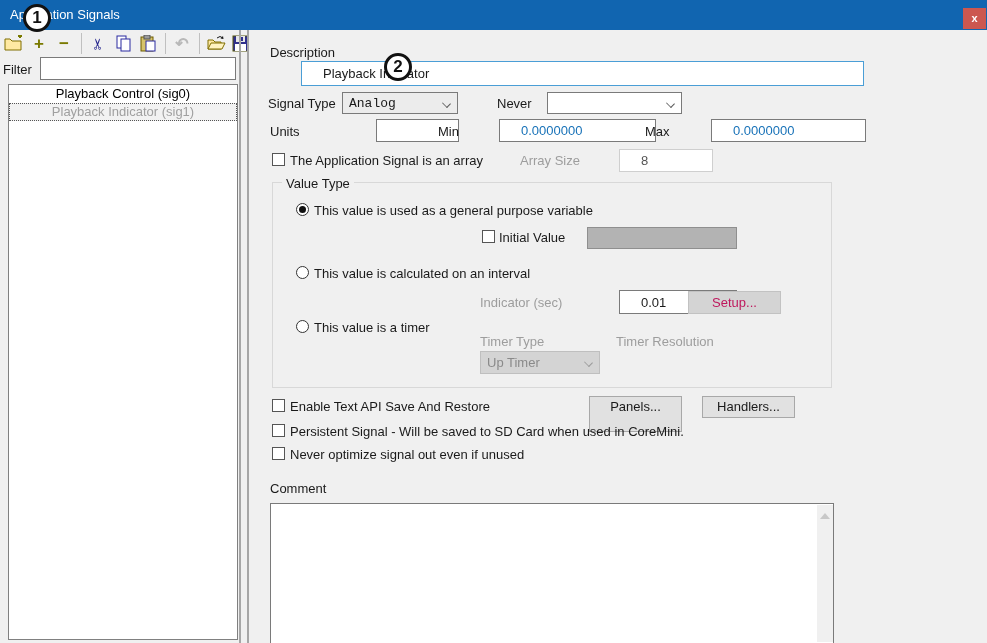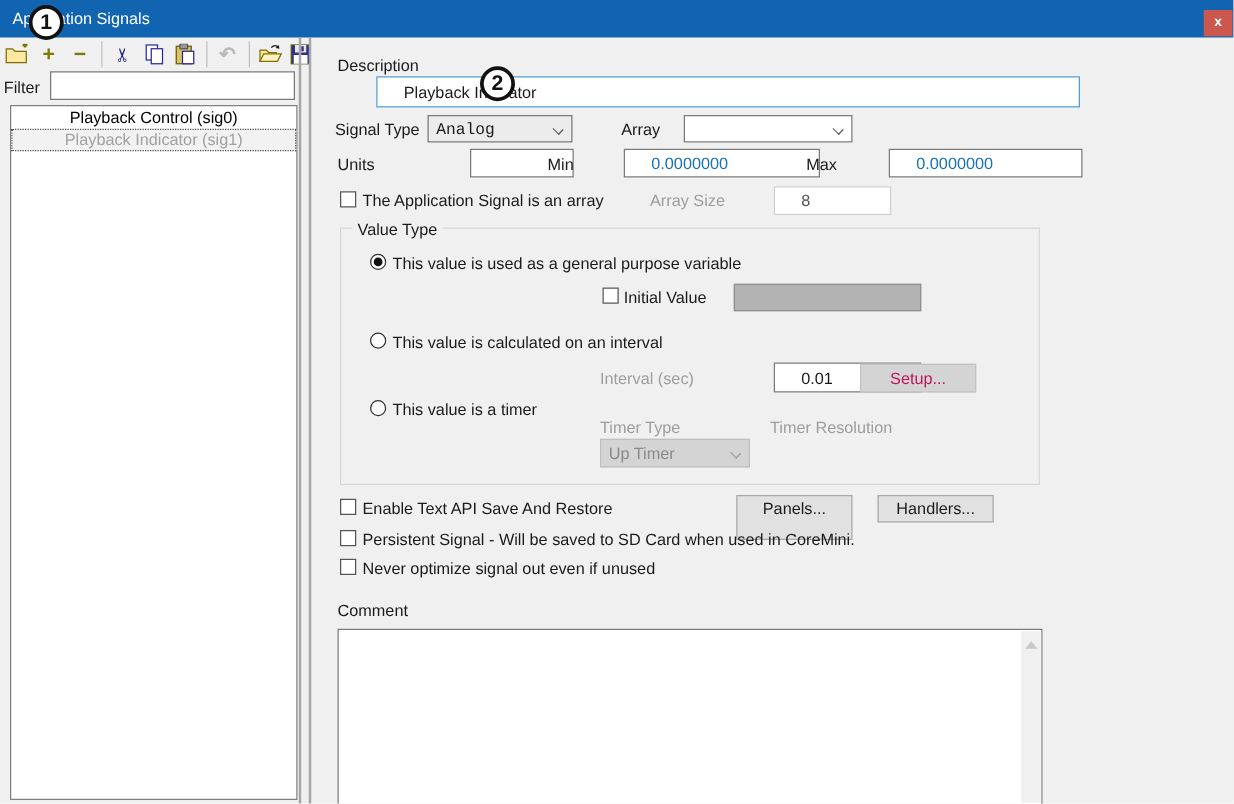--- a/index.html
+++ b/index.html
@@ -155,21 +155,21 @@
   <div class="vdiv2"></div>
 
   <span class="lbl" style="left:270px; top:45px;">Description</span>
   <input class="tbox focus" style="left: 270px; top: 61px; width: 563px; height: 25px;" value="Playback Indicator">
 
   <span class="lbl" style="left:268px; top:96px;text-align:center;">Signal Type</span>
   <div class="combo gray" style="left:342px; top:92px; width:116px; height:22px;font-family:Liberation Mono, monospace;">
     <span>Analog</span>
     <span class="chev"></span>
   </div>
-  <span class="lbl" style="left:497px; top:96px;">Array</span>
+  <span class="lbl" style="left:497px; top:96px;">Never</span>
   <div class="combo white" style="left:547px; top:92px; width:135px; height:22px;">
     <span></span>
     <span class="chev"></span>
   </div>
 
   <span class="lbl" style="left:270px; top:124px;">Units</span>
   <input class="tbox" style="left: 345px; top: 119px; width: 83px; height: 23px;">
   <span class="lbl" style="left:438px; top:124px;">Min</span>
   <input class="tbox bluetext" style="left: 468px; top: 119px; width: 157px; height: 23px;" value="0.0000000">
   <span class="lbl" style="left:645px; top:124px;">Max</span>
@@ -186,21 +186,21 @@
   <div class="radio on" style="left:296px; top:203px;"></div>
   <span class="lbl" style="left:314px; top:203px;">This value is used as a general purpose variable</span>
 
   <div class="cbx" style="left:482px; top:230px;"></div>
   <span class="lbl" style="left:499px; top:230px;">Initial Value</span>
   <div class="grayfield"></div>
 
   <div class="radio" style="left:296px; top:266px;"></div>
   <span class="lbl" style="left:314px; top:266px;">This value is calculated on an interval</span>
 
-  <span class="glbl" style="left:480px; top:295px;">Interval (sec)</span>
+  <span class="glbl" style="left:480px; top:295px;">Indicator (sec)</span>
   <input class="tbox" style="left: 588px; top: 290px; width: 118px; height: 24px;" value="0.01">
   <div class="btn disabled" style="left:688px; top:291px; width:93px; height:23px; line-height:21px;">Setup...</div>
 
   <div class="radio" style="left:296px; top:320px;"></div>
   <span class="lbl" style="left:314px; top:320px;">This value is a timer</span>
 
   <span class="glbl" style="left:480px; top:334px;">Timer Type</span>
   <span class="glbl" style="left:616px; top:334px;">Timer Resolution</span>
   <div class="combo disabled" style="left:480px; top:351px; width:120px; height:23px;">
     <span>Up Timer</span>

